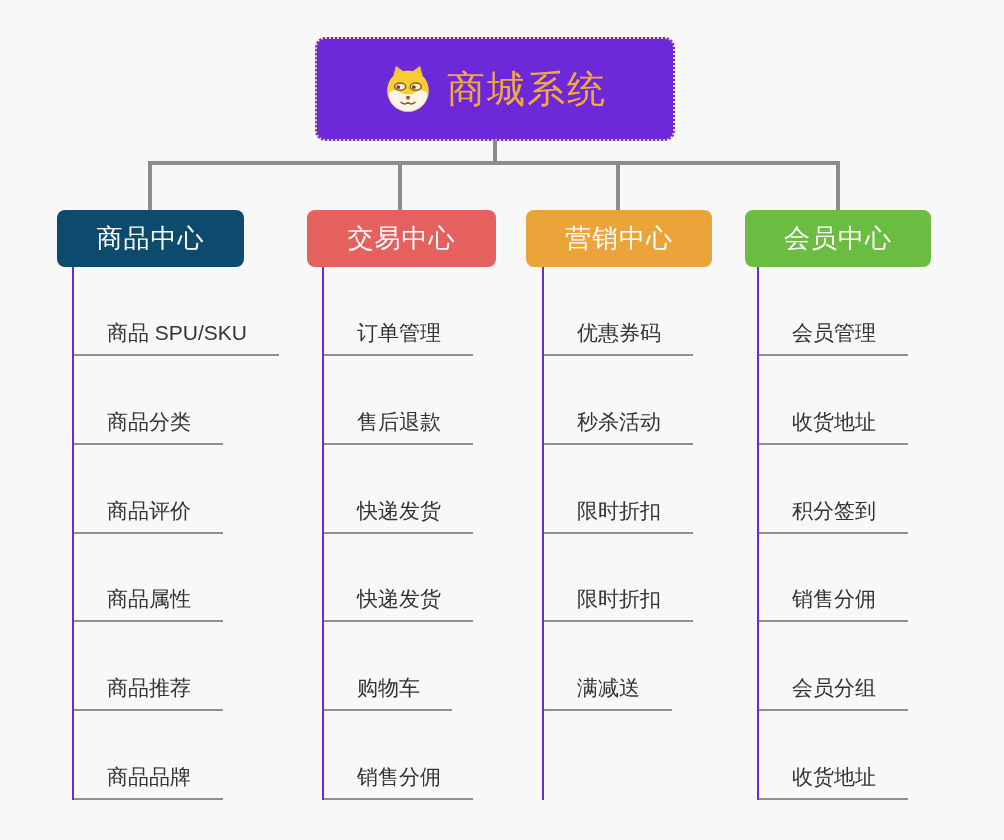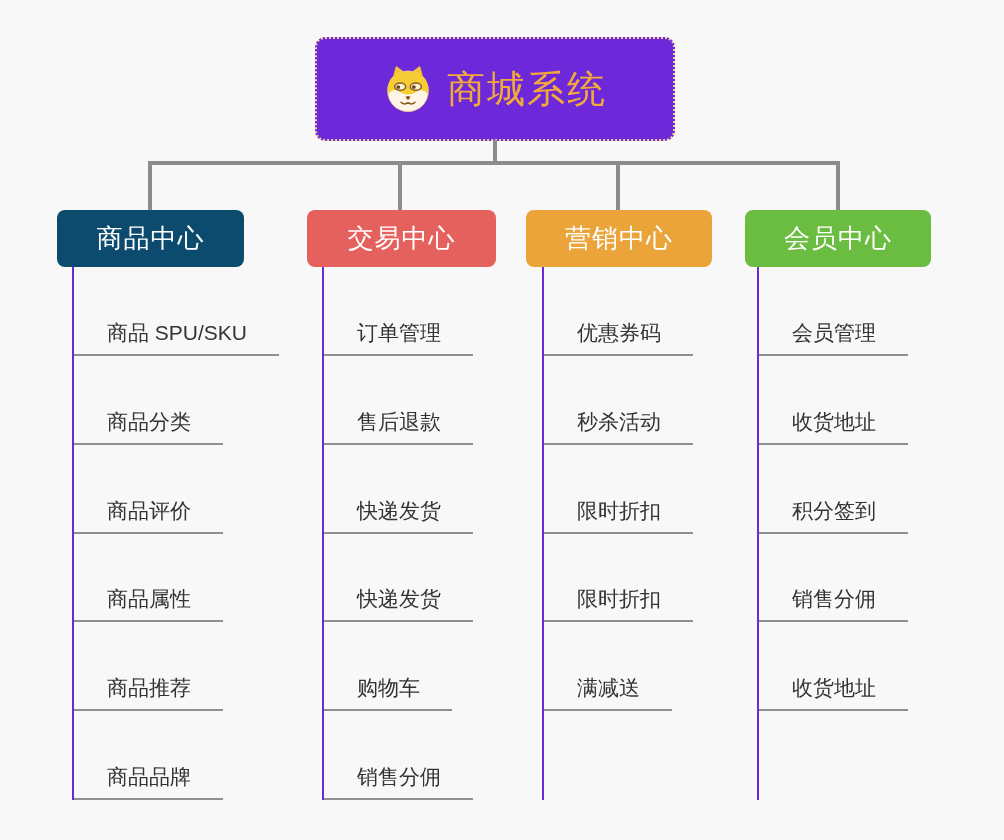--- a/index.html
+++ b/index.html
@@ -165,17 +165,20 @@
     <div class="leaf-row">
         <span class="leaf">收货地址</span>
       </div>
     <div class="leaf-row">
         <span class="leaf">积分签到</span>
       </div>
     <div class="leaf-row">
         <span class="leaf">销售分佣</span>
       </div>
     <div class="leaf-row">
+        <span class="leaf">会员分组</span>
+      </div>
+    <div class="leaf-row">
         <span class="leaf">收货地址</span>
       </div>
   </div>
 
 </div>
 
 </body></html>

